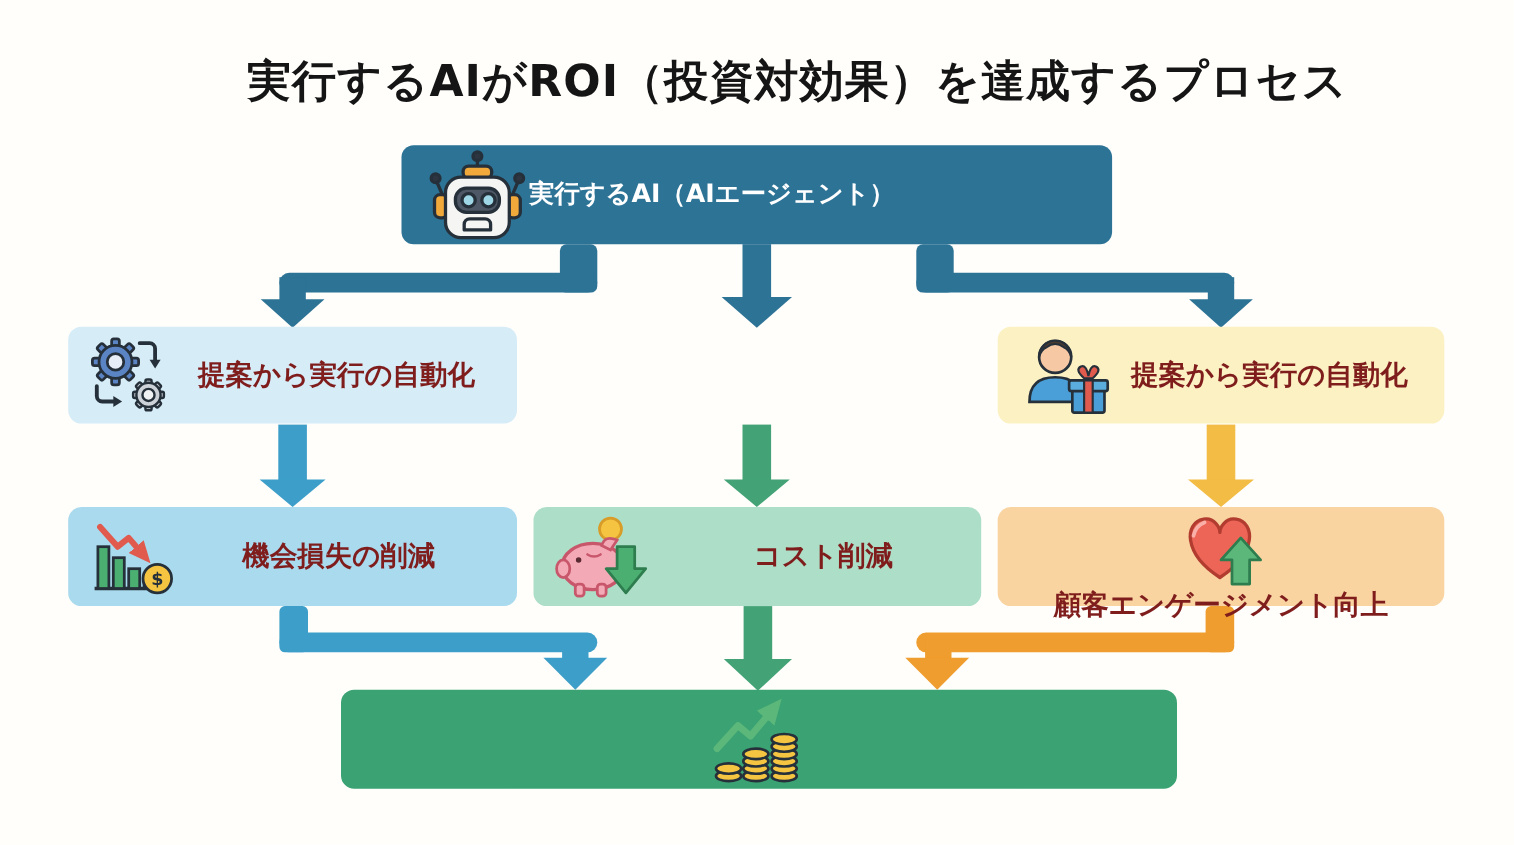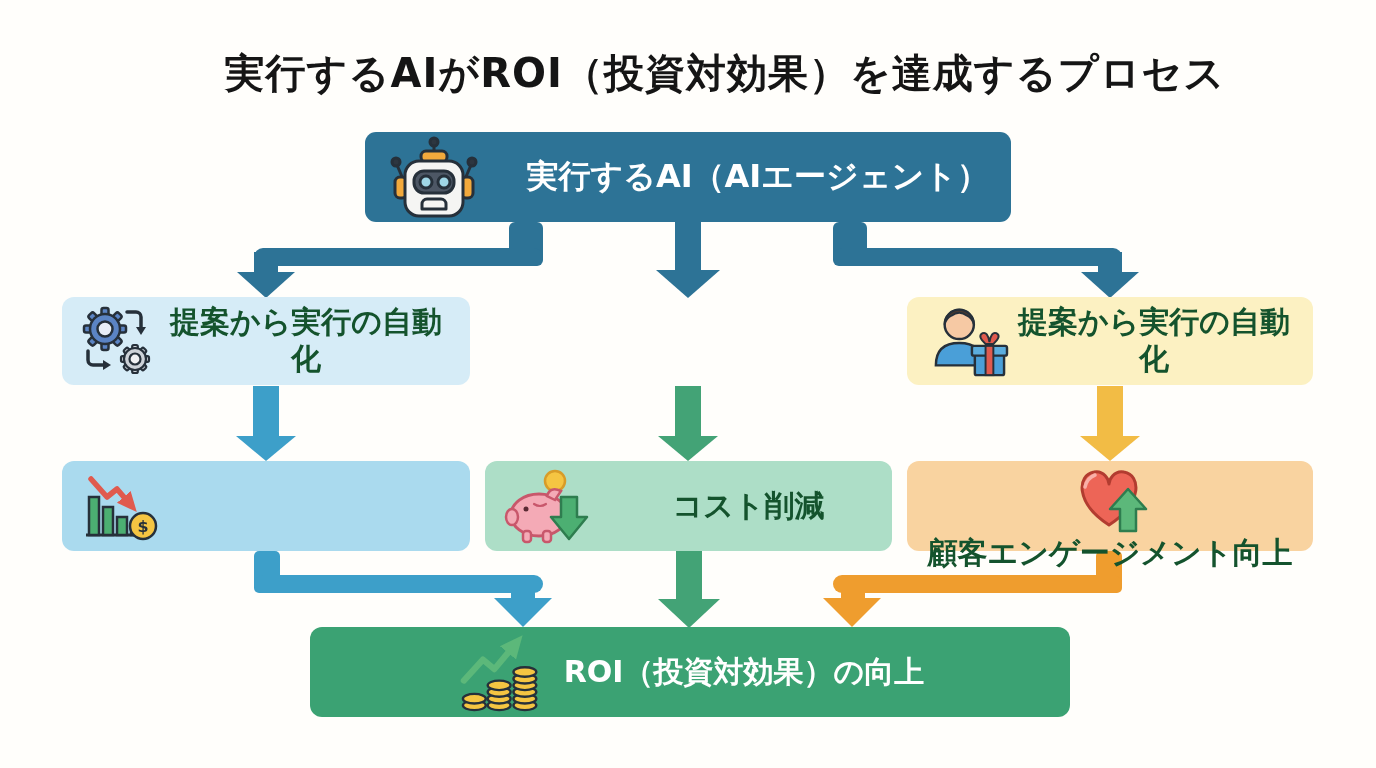--- a/index.html
+++ b/index.html
@@ -12,26 +12,26 @@
     text-align:center;font-size:40px;font-weight:900;color:#151515;
     letter-spacing:1px;
     padding-left:37px;
   }
   .arrows{position:absolute;left:0;top:0;z-index:1;}
   .box{
     position:absolute;z-index:2;border-radius:12px;
     display:flex;align-items:center;box-sizing:border-box;padding:0 18px;
   }
   .box .label{
-    flex:1;text-align:center;font-weight:800;font-size:30px;
-    color:#14532d;line-height:1.22;
+    flex:1;text-align:center;font-weight:800;font-size:25px;
+    color:#7f1d1d;line-height:1.22;
   }
   .box .icon{flex:0 0 auto;display:block;}
   .top-box{left:365px;top:132px;width:646px;height:90px;border-radius:11px;padding:0 22px;}
-  .top-box .label{color:#ffffff;font-size:32px;text-align:right;}
+  .top-box .label{color:#ffffff;font-size:23px;text-align:left;}
   .r1{top:297px;height:88px;}
   .r2{top:461px;height:90px;}
   .c1{left:62px;width:408px;}
   .c2{left:485px;width:407px;}
   .c3{left:907px;width:406px;}
   .bottom-box{
     left:310px;top:627px;width:760px;height:90px;
     justify-content:center;gap:16px;
   }
   .bottom-box .label{flex:0 0 auto;color:#ffffff;font-size:30px;}
@@ -179,20 +179,21 @@
       <g stroke="#26303a" stroke-width="2.5">
         <rect x="8" y="30" width="10" height="38" fill="#4caf72"></rect>
         <rect x="22" y="40" width="10" height="28" fill="#4caf72"></rect>
         <rect x="36" y="50" width="10" height="18" fill="#4caf72"></rect>
         <rect x="50" y="57" width="10" height="11" fill="#f2bc45"></rect>
       </g>
       <path d="M10 12 L26 30 L36 22 L48 36" fill="none" stroke="#e05a4e" stroke-width="5.5" stroke-linecap="round" stroke-linejoin="round" marker-end="url(#mRed)"></path>
       <circle cx="62" cy="59" r="13" fill="#f5c542" stroke="#26303a" stroke-width="2.5"></circle>
       <text x="62" y="65" font-size="16" font-weight="bold" text-anchor="middle" fill="#26303a">$</text>
     </svg>
+    <div class="label">機会損失の削減</div>
   </div>
 
   <div class="box r2 c2" style="background: rgb(173, 222, 199); gap: 32px;">
     <svg class="icon" width="88" height="78" viewBox="0 0 88 78">
       <circle cx="52" cy="14" r="10" fill="#f5c542" stroke="#d89c28" stroke-width="2.5"></circle>
       <ellipse cx="36" cy="48" rx="28" ry="21" fill="#f4aab6" stroke="#c8576b" stroke-width="3"></ellipse>
       <path d="M44 29 q3 -10 14 -5 l-6 9 z" fill="#f4aab6" stroke="#c8576b" stroke-width="2.5"></path>
       <ellipse cx="9" cy="50" rx="6" ry="8" fill="#f4aab6" stroke="#c8576b" stroke-width="2.5"></ellipse>
       <circle cx="23" cy="42" r="2.5" fill="#5a2a33"></circle>
       <path d="M31 37 q6 4 12 0" stroke="#c8576b" stroke-width="2.2" fill="none" stroke-linecap="round"></path>
@@ -223,16 +224,15 @@
           <ellipse cx="43" cy="57" rx="12" ry="5"></ellipse>
         <ellipse cx="70" cy="78" rx="12" ry="5"></ellipse>
           <ellipse cx="70" cy="71" rx="12" ry="5"></ellipse>
         <ellipse cx="70" cy="64" rx="12" ry="5"></ellipse>
           <ellipse cx="70" cy="57" rx="12" ry="5"></ellipse>
         <ellipse cx="70" cy="50" rx="12" ry="5"></ellipse>
           <ellipse cx="70" cy="43" rx="12" ry="5"></ellipse>
       </g>
       <path d="M6 52 L26 30 L38 40 L58 16" fill="none" stroke="#5cb87a" stroke-width="6.5" stroke-linecap="round" stroke-linejoin="round" marker-end="url(#mGreen)"></path>
     </svg>
-    <div class="label">ROI（投資対効果）の向上</div>
   </div>
 
 </div>
 
 </body></html>

